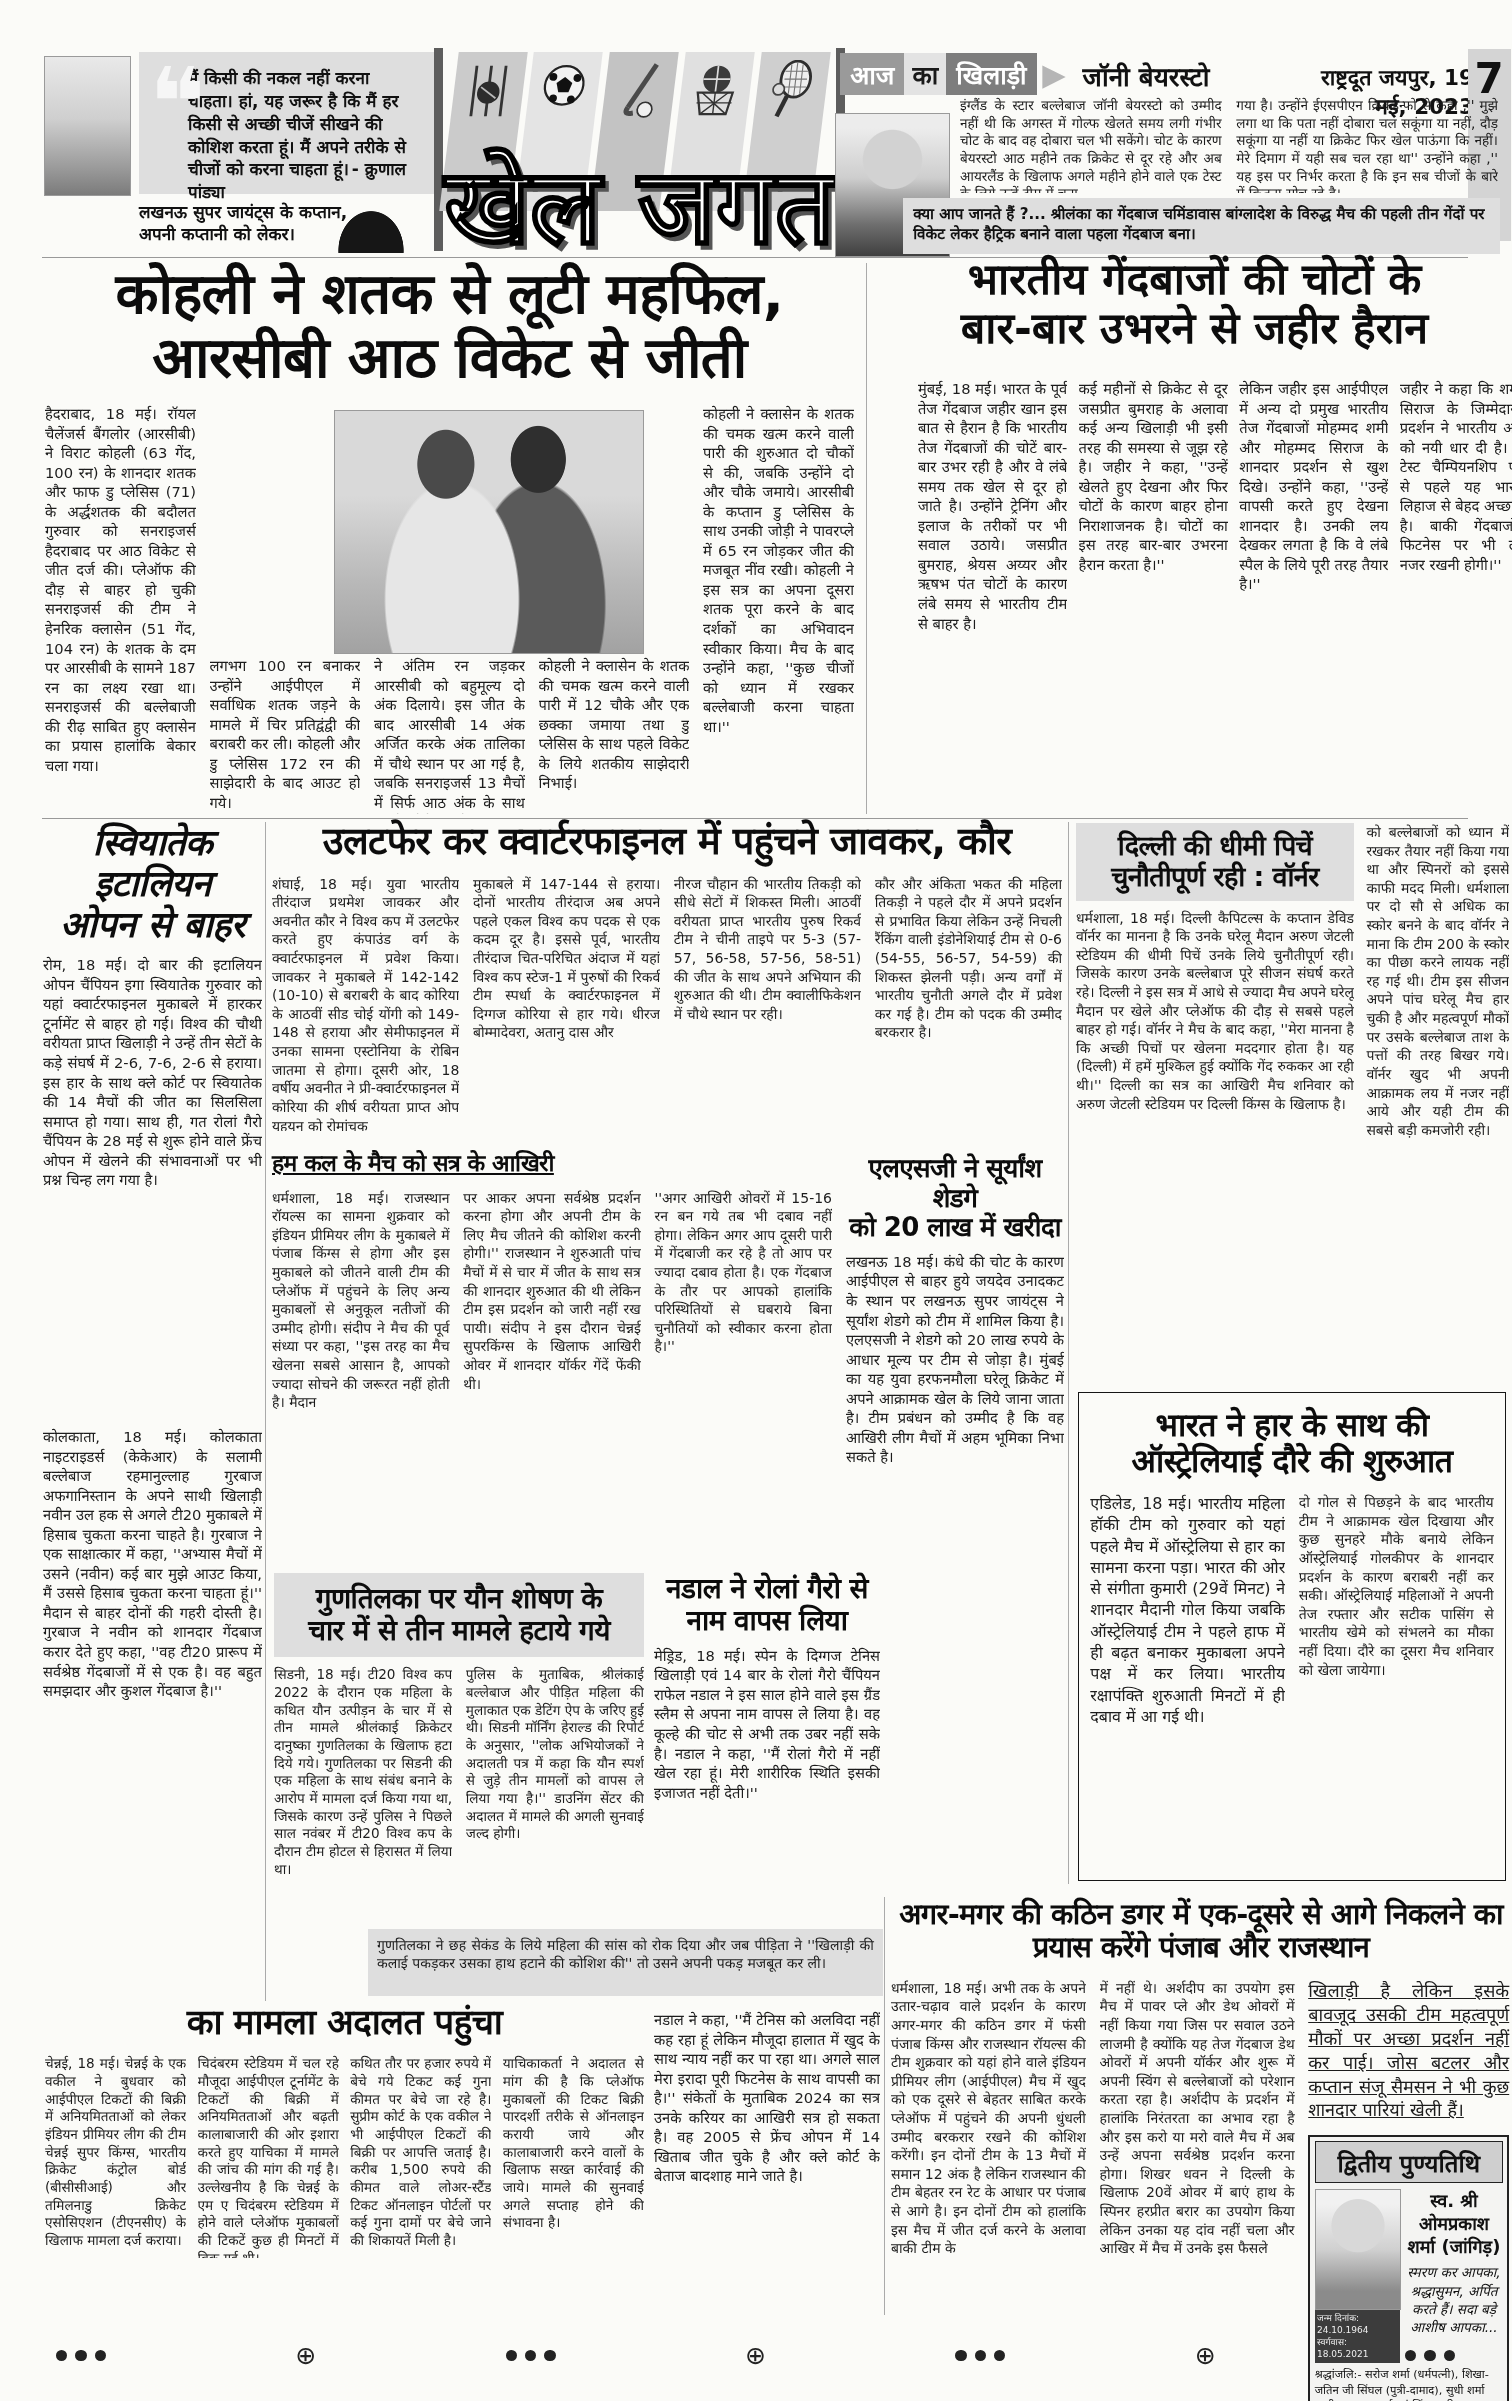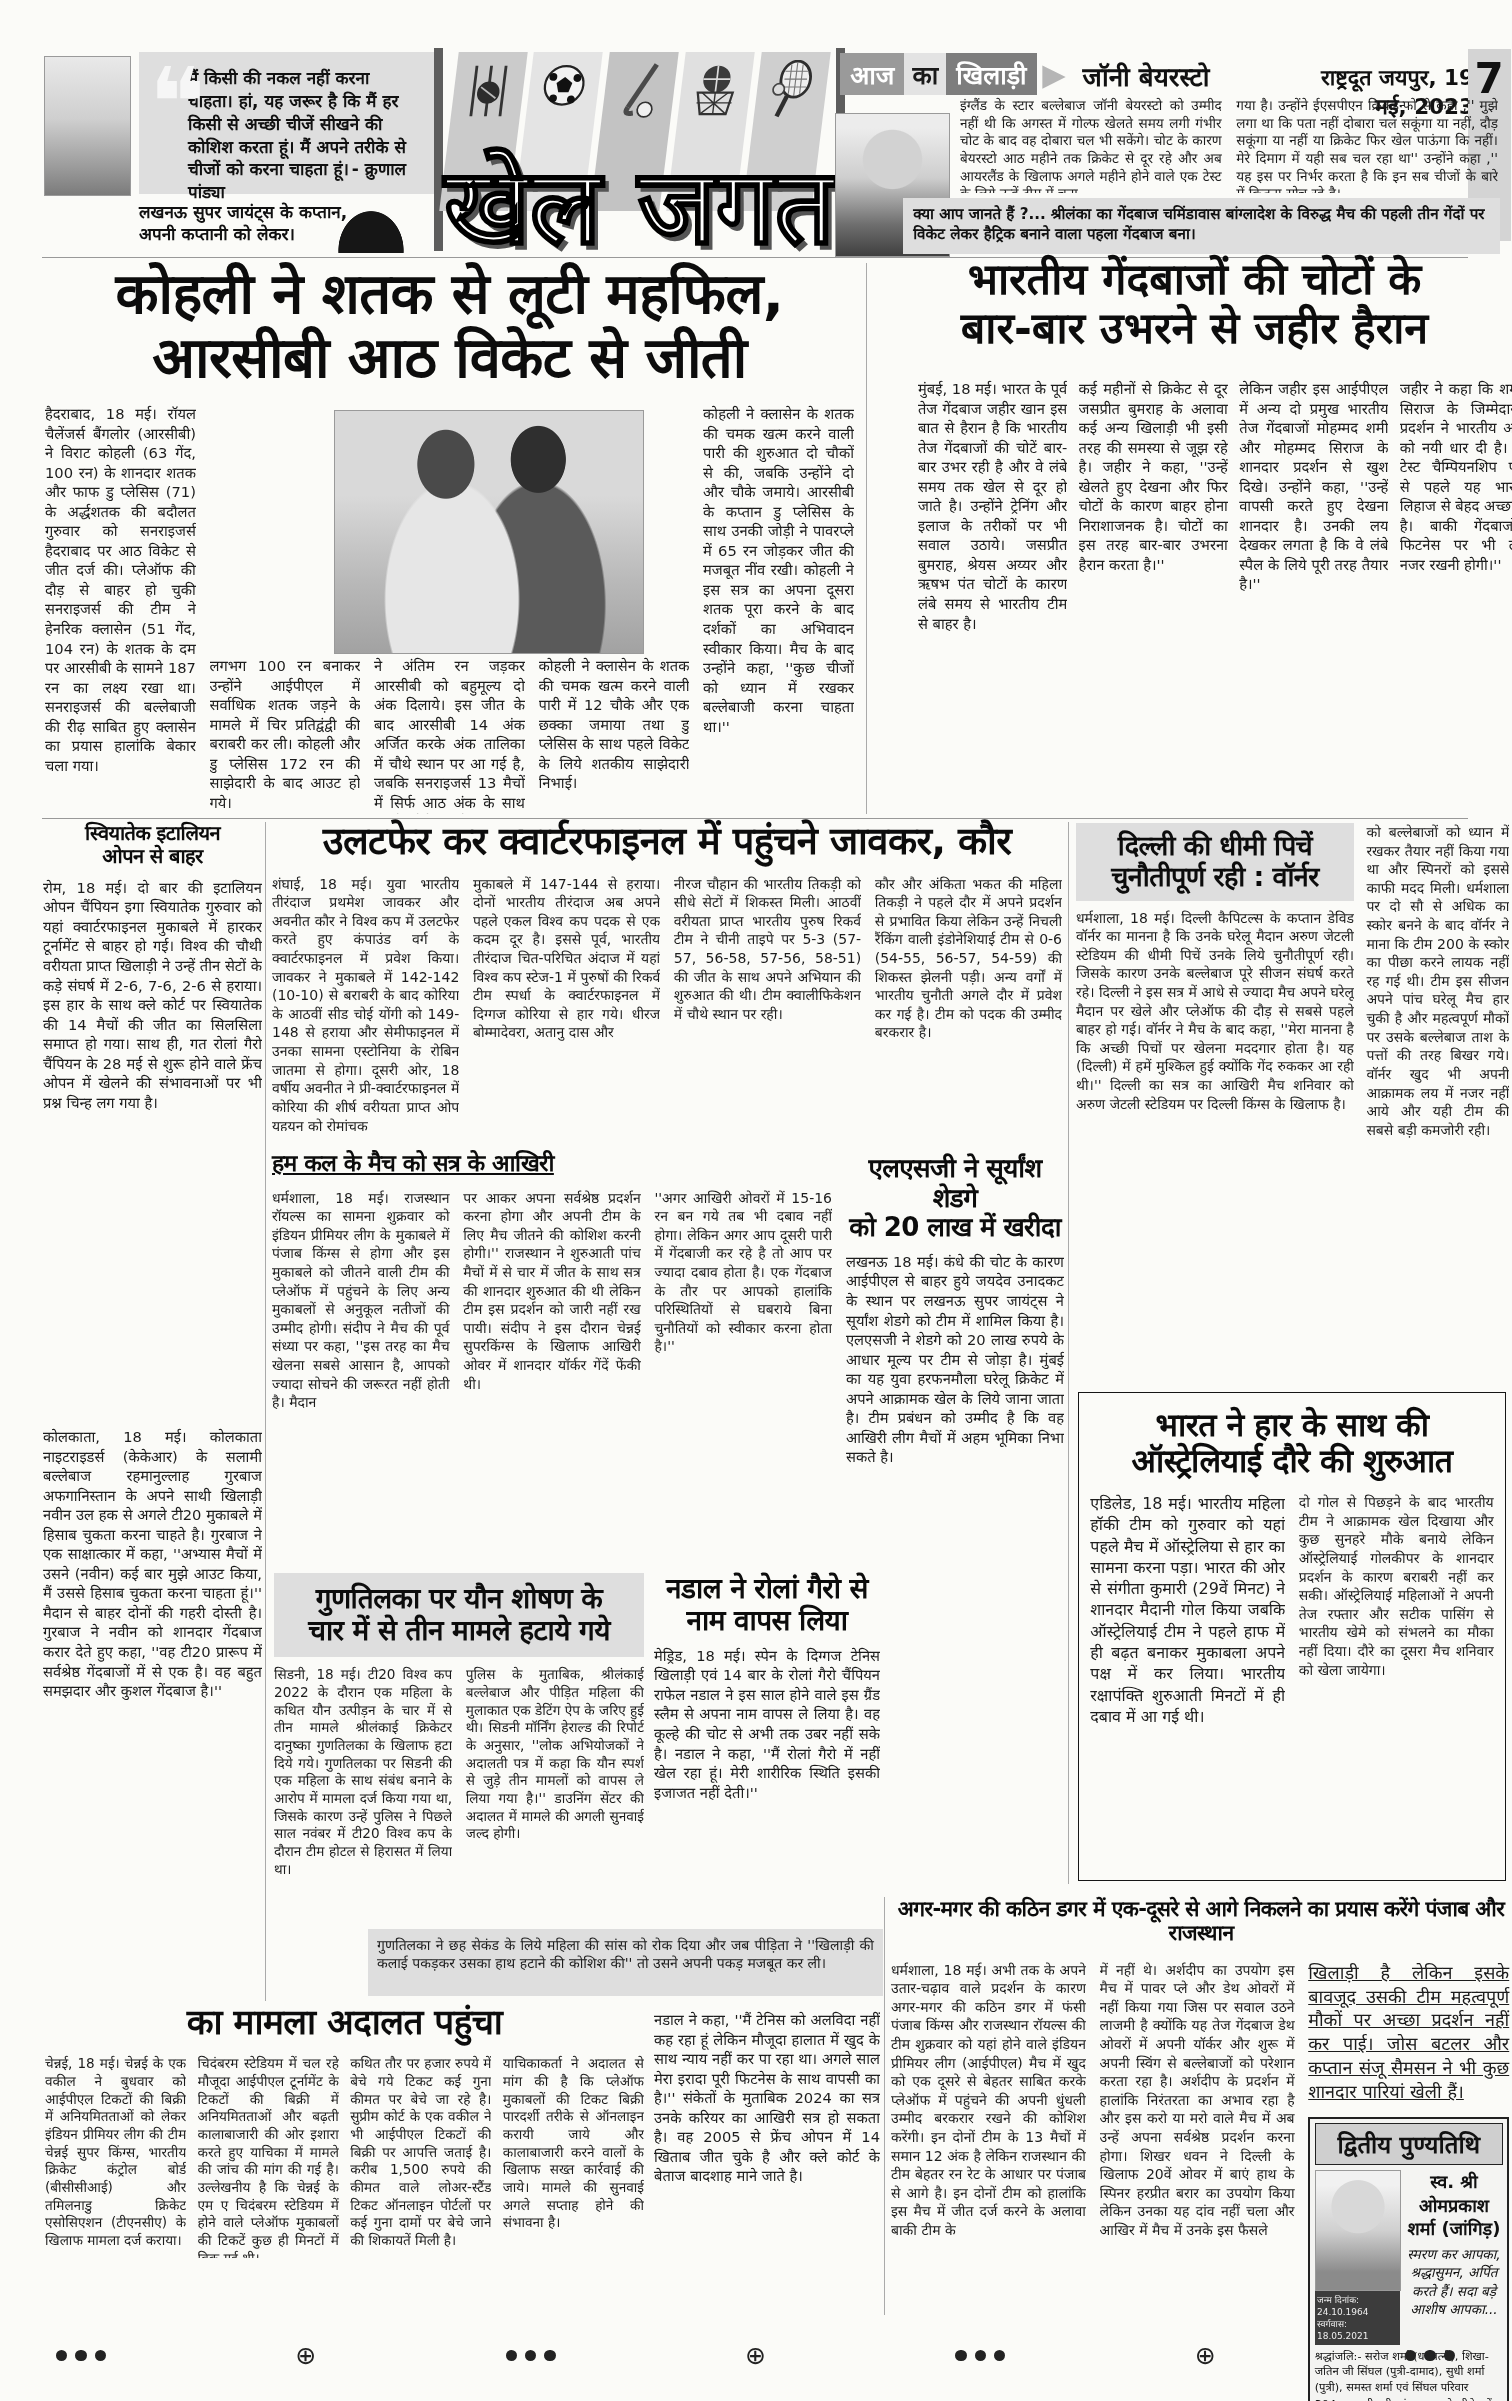--- a/index.html
+++ b/index.html
@@ -163,21 +163,21 @@
   <div class="abs colflex" style="left:879px;top:379px;width:631px;height:434px;gap:11.3px;margin-left:39px;">
     <div class="body-txt jt">मुंबई, 18 मई। भारत के पूर्व तेज गेंदबाज जहीर खान इस बात से हैरान है कि भारतीय तेज गेंदबाजों की चोटें बार-बार उभर रही है और वे लंबे समय तक खेल से दूर हो जाते है। उन्होंने ट्रेनिंग और इलाज के तरीकों पर भी सवाल उठाये। जसप्रीत बुमराह, श्रेयस अय्यर और ऋषभ पंत चोटों के कारण लंबे समय से भारतीय टीम से बाहर है।</div>
     <div class="body-txt jt">कई महीनों से क्रिकेट से दूर जसप्रीत बुमराह के अलावा कई अन्य खिलाड़ी भी इसी तरह की समस्या से जूझ रहे है। जहीर ने कहा, ''उन्हें खेलते हुए देखना और फिर चोटों के कारण बाहर होना निराशाजनक है। चोटों का इस तरह बार-बार उभरना हैरान करता है।''</div>
     <div class="body-txt jt">लेकिन जहीर इस आईपीएल में अन्य दो प्रमुख भारतीय तेज गेंदबाजों मोहम्मद शमी और मोहम्मद सिराज के शानदार प्रदर्शन से खुश दिखे। उन्होंने कहा, ''उन्हें वापसी करते हुए देखना शानदार है। उनकी लय देखकर लगता है कि वे लंबे स्पैल के लिये पूरी तरह तैयार है।''</div>
     <div class="body-txt jt">जहीर ने कहा कि शमी और सिराज के जिम्मेदारी भरे प्रदर्शन ने भारतीय आक्रमण को नयी धार दी है। ''विश्व टेस्ट चैम्पियनशिप फाइनल से पहले यह भारत के लिहाज से बेहद अच्छा संकेत है। बाकी गेंदबाजों की फिटनेस पर भी लगातार नजर रखनी होगी।''</div>
   </div>
 
   <div class="abs hr" style="left:42px;top:818px;width:1426px;"></div>
 
   <div class="abs" style="left:43px;top:822px;width:219px;">
-    <div class="hl ctr" style="font-size:20px;">
+    <div class="hl ctr" style="font-size:36px;font-style:italic;">
       <div>स्वियातेक इटालियन</div>
       <div>ओपन से बाहर</div>
     </div>
     <div class="body-txt jt" style="margin-top:10.2px;height:497px;overflow:hidden;">रोम, 18 मई। दो बार की इटालियन ओपन चैंपियन इगा स्वियातेक गुरुवार को यहां क्वार्टरफाइनल मुकाबले में हारकर टूर्नामेंट से बाहर हो गई। विश्व की चौथी वरीयता प्राप्त खिलाड़ी ने उन्हें तीन सेटों के कड़े संघर्ष में 2-6, 7-6, 2-6 से हराया। इस हार के साथ क्ले कोर्ट पर स्वियातेक की 14 मैचों की जीत का सिलसिला समाप्त हो गया। साथ ही, गत रोलां गैरो चैंपियन के 28 मई से शुरू होने वाले फ्रेंच ओपन में खेलने की संभावनाओं पर भी प्रश्न चिन्ह लग गया है।</div>
   </div>
 
   <div class="abs" style="left:43px;top:1418px;width:219px;">
     <div class="body-txt jt" style="margin-top:9px;height:486px;overflow:hidden;">कोलकाता, 18 मई। कोलकाता नाइटराइडर्स (केकेआर) के सलामी बल्लेबाज रहमानुल्लाह गुरबाज अफगानिस्तान के अपने साथी खिलाड़ी नवीन उल हक से अगले टी20 मुकाबले में हिसाब चुकता करना चाहते है। गुरबाज ने एक साक्षात्कार में कहा, ''अभ्यास मैचों में उसने (नवीन) कई बार मुझे आउट किया, मैं उससे हिसाब चुकता करना चाहता हूं।'' मैदान से बाहर दोनों की गहरी दोस्ती है। गुरबाज ने नवीन को शानदार गेंदबाज करार देते हुए कहा, ''वह टी20 प्रारूप में सर्वश्रेष्ठ गेंदबाजों में से एक है। वह बहुत समझदार और कुशल गेंदबाज है।''</div>
   </div>
 
@@ -265,21 +265,21 @@
       <div class="sm-txt jt">चेन्नई, 18 मई। चेन्नई के एक वकील ने बुधवार को आईपीएल टिकटों की बिक्री में अनियमितताओं को लेकर इंडियन प्रीमियर लीग की टीम चेन्नई सुपर किंग्स, भारतीय क्रिकेट कंट्रोल बोर्ड (बीसीसीआई) और तमिलनाडु क्रिकेट एसोसिएशन (टीएनसीए) के खिलाफ मामला दर्ज कराया।</div>
       <div class="sm-txt jt">चिदंबरम स्टेडियम में चल रहे मौजूदा आईपीएल टूर्नामेंट के टिकटों की बिक्री में अनियमितताओं और बढ़ती कालाबाजारी की ओर इशारा करते हुए याचिका में मामले की जांच की मांग की गई है। उल्लेखनीय है कि चेन्नई के एम ए चिदंबरम स्टेडियम में होने वाले प्लेऑफ मुकाबलों की टिकटें कुछ ही मिनटों में बिक गई थी।</div>
       <div class="sm-txt jt">कथित तौर पर हजार रुपये में बेचे गये टिकट कई गुना कीमत पर बेचे जा रहे है। सुप्रीम कोर्ट के एक वकील ने भी आईपीएल टिकटों की बिक्री पर आपत्ति जताई है। करीब 1,500 रुपये की कीमत वाले लोअर-स्टैंड टिकट ऑनलाइन पोर्टलों पर कई गुना दामों पर बेचे जाने की शिकायतें मिली है।</div>
       <div class="sm-txt jt">याचिकाकर्ता ने अदालत से मांग की है कि प्लेऑफ मुकाबलों की टिकट बिक्री पारदर्शी तरीके से ऑनलाइन करायी जाये और कालाबाजारी करने वालों के खिलाफ सख्त कार्रवाई की जाये। मामले की सुनवाई अगले सप्ताह होने की संभावना है।</div>
     </div>
   </div>
 
   <div class="abs vr" style="left:884px;top:1897px;height:418px;"></div>
 
   <div class="abs" style="left:891px;top:1898px;width:620px;">
-    <div class="hl ctr" style="font-size:21px;">अगर-मगर की कठिन डगर में एक-दूसरे से आगे निकलने का प्रयास करेंगे पंजाब और राजस्थान</div>
+    <div class="hl ctr" style="font-size:29px;">अगर-मगर की कठिन डगर में एक-दूसरे से आगे निकलने का प्रयास करेंगे पंजाब और राजस्थान</div>
     <div style="margin-top:14.7px;display:flex;gap:13.6px;">
       <div class="body-txt jt" style="width:195px;height:373px;overflow:hidden;font-size:14px;">धर्मशाला, 18 मई। अभी तक के अपने उतार-चढ़ाव वाले प्रदर्शन के कारण अगर-मगर की कठिन डगर में फंसी पंजाब किंग्स और राजस्थान रॉयल्स की टीम शुक्रवार को यहां होने वाले इंडियन प्रीमियर लीग (आईपीएल) मैच में खुद को एक दूसरे से बेहतर साबित करके प्लेऑफ में पहुंचने की अपनी धुंधली उम्मीद बरकरार रखने की कोशिश करेंगी। इन दोनों टीम के 13 मैचों में समान 12 अंक है लेकिन राजस्थान की टीम बेहतर रन रेट के आधार पर पंजाब से आगे है। इन दोनों टीम को हालांकि इस मैच में जीत दर्ज करने के अलावा बाकी टीम के</div>
       <div class="body-txt jt" style="width:195px;height:373px;overflow:hidden;font-size:14px;">में नहीं थे। अर्शदीप का उपयोग इस मैच में पावर प्ले और डेथ ओवरों में नहीं किया गया जिस पर सवाल उठने लाजमी है क्योंकि यह तेज गेंदबाज डेथ ओवरों में अपनी यॉर्कर और शुरू में अपनी स्विंग से बल्लेबाजों को परेशान करता रहा है। अर्शदीप के प्रदर्शन में हालांकि निरंतरता का अभाव रहा है और इस करो या मरो वाले मैच में अब उन्हें अपना सर्वश्रेष्ठ प्रदर्शन करना होगा। शिखर धवन ने दिल्ली के खिलाफ 20वें ओवर में बाएं हाथ के स्पिनर हरप्रीत बरार का उपयोग किया लेकिन उनका यह दांव नहीं चला और आखिर में मैच में उनके इस फैसले</div>
       <div style="width:201px;">
         <div class="body-txt jt" style="font-size:18px;text-decoration:underline;">खिलाड़ी है लेकिन इसके बावजूद उसकी टीम महत्वपूर्ण मौकों पर अच्छा प्रदर्शन नहीं कर पाई। जोस बटलर और कप्तान संजू सैमसन ने भी कुछ शानदार पारियां खेली हैं।</div>
 
         <div class="obit" style="margin-top:12.4px;padding:4.5px;">
           <div class="ctr" style="background:#cfcfcf;border:1.1px solid #222;font-size:24px;font-weight:700;padding:3.4px 0;">द्वितीय पुण्यतिथि</div>
           <div style="display:flex;gap:5.6px;margin-top:5.6px;">
             <div style="width:85px;">

